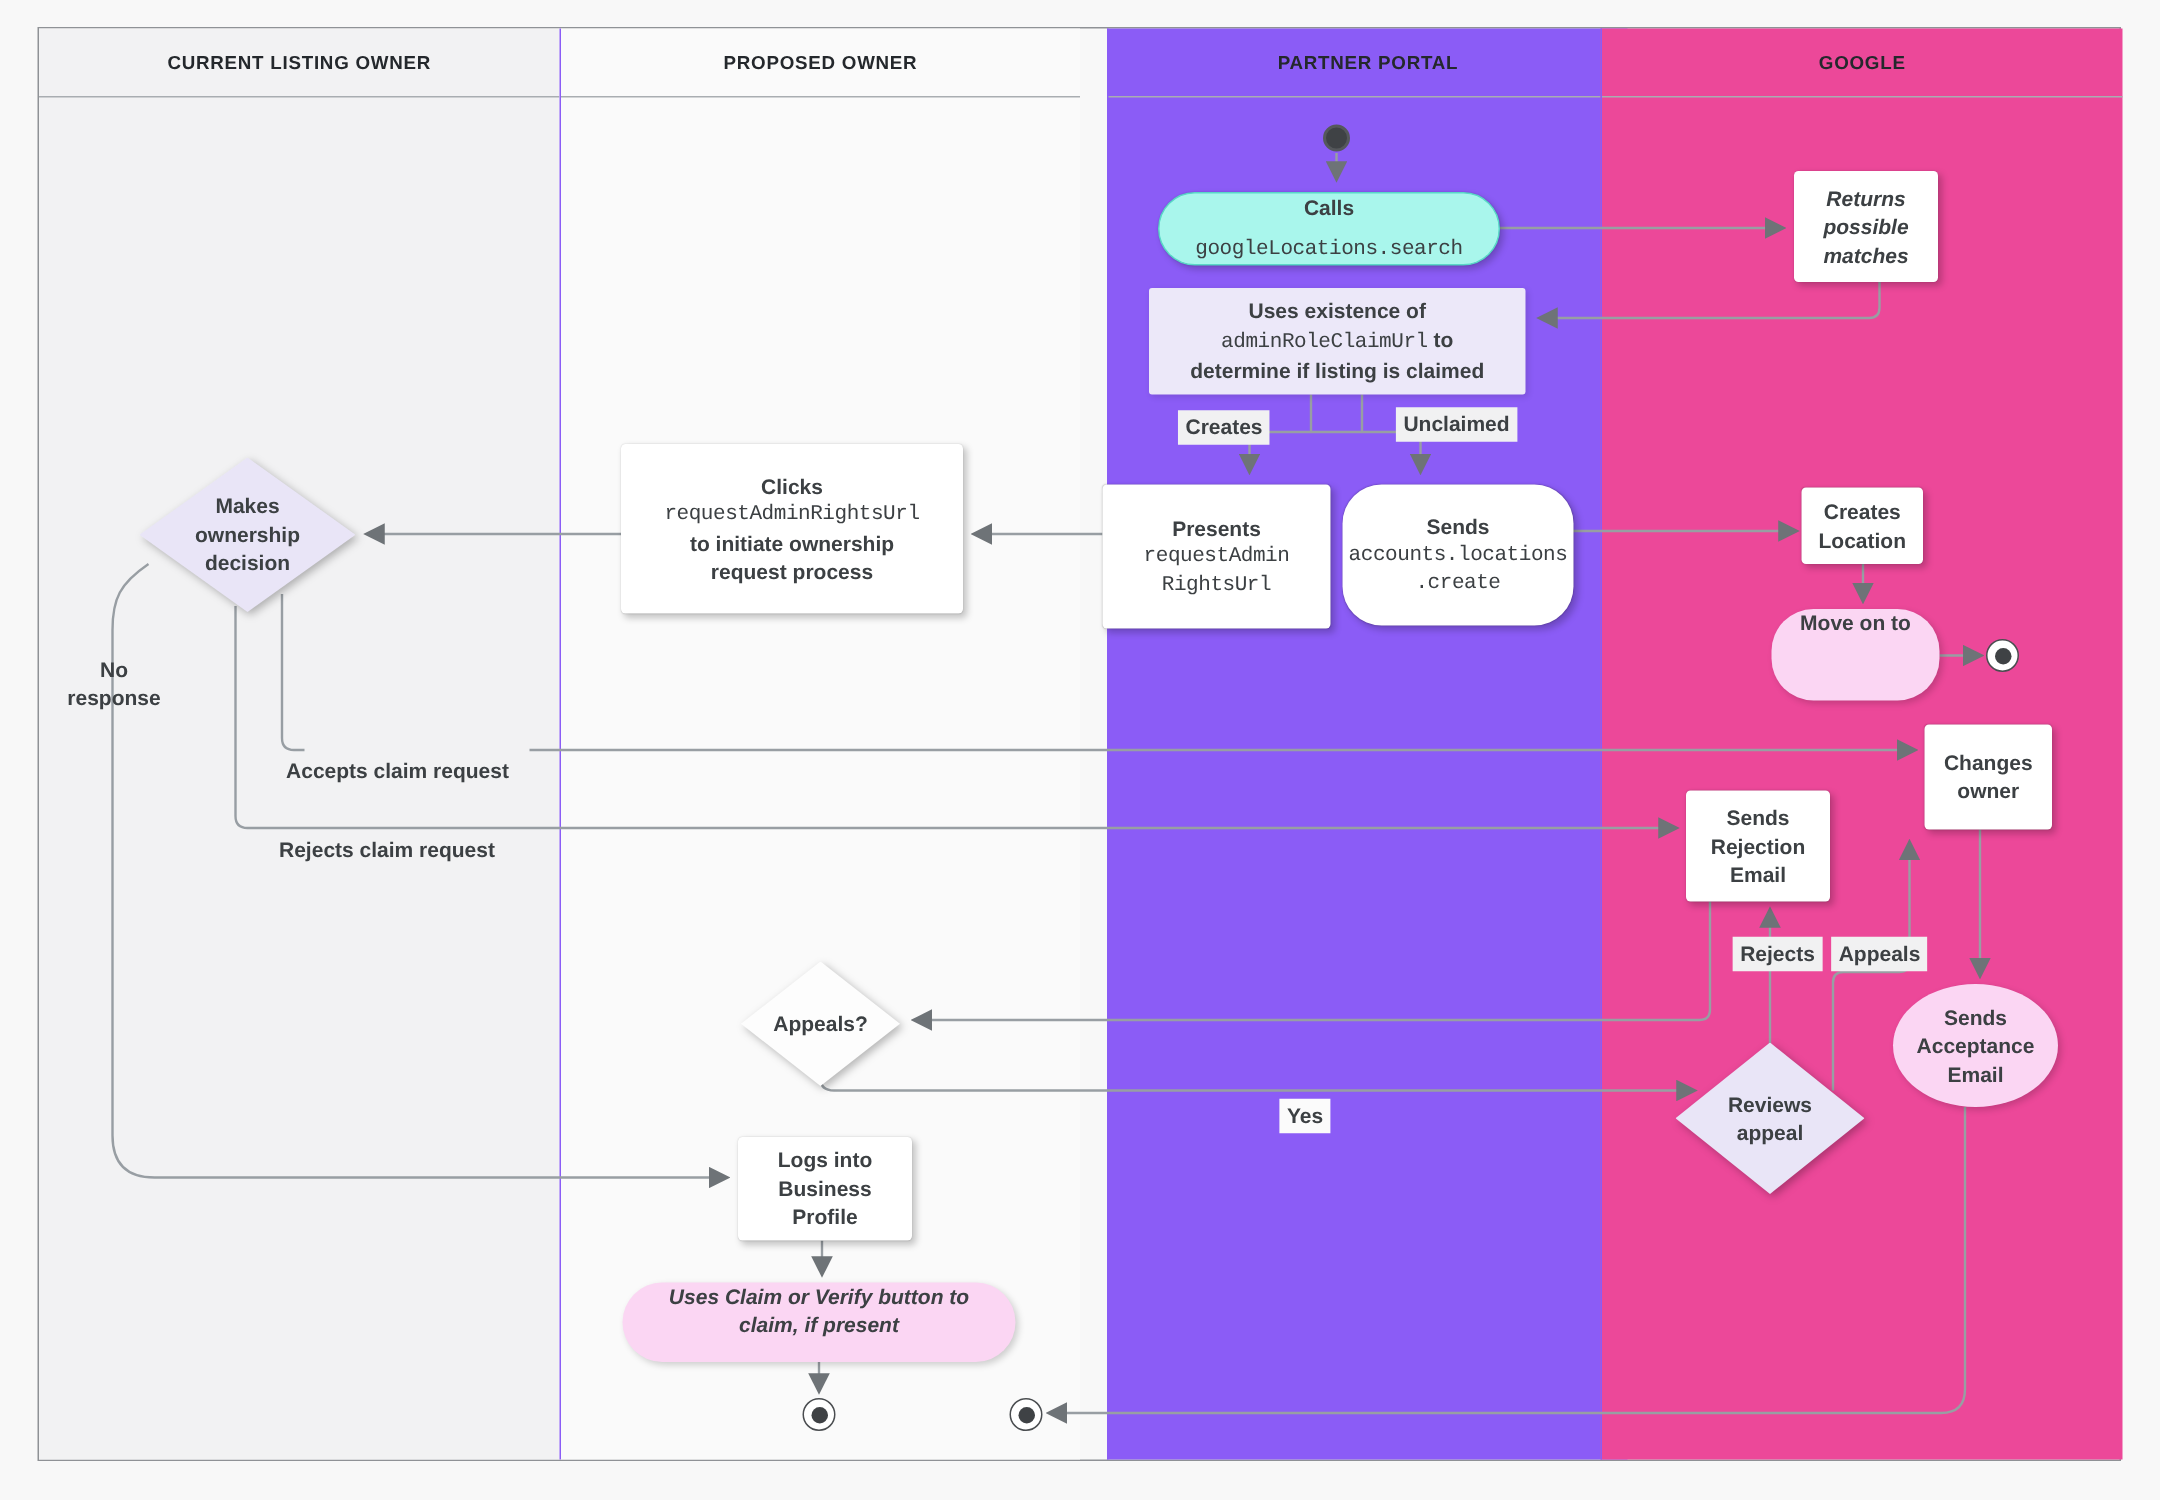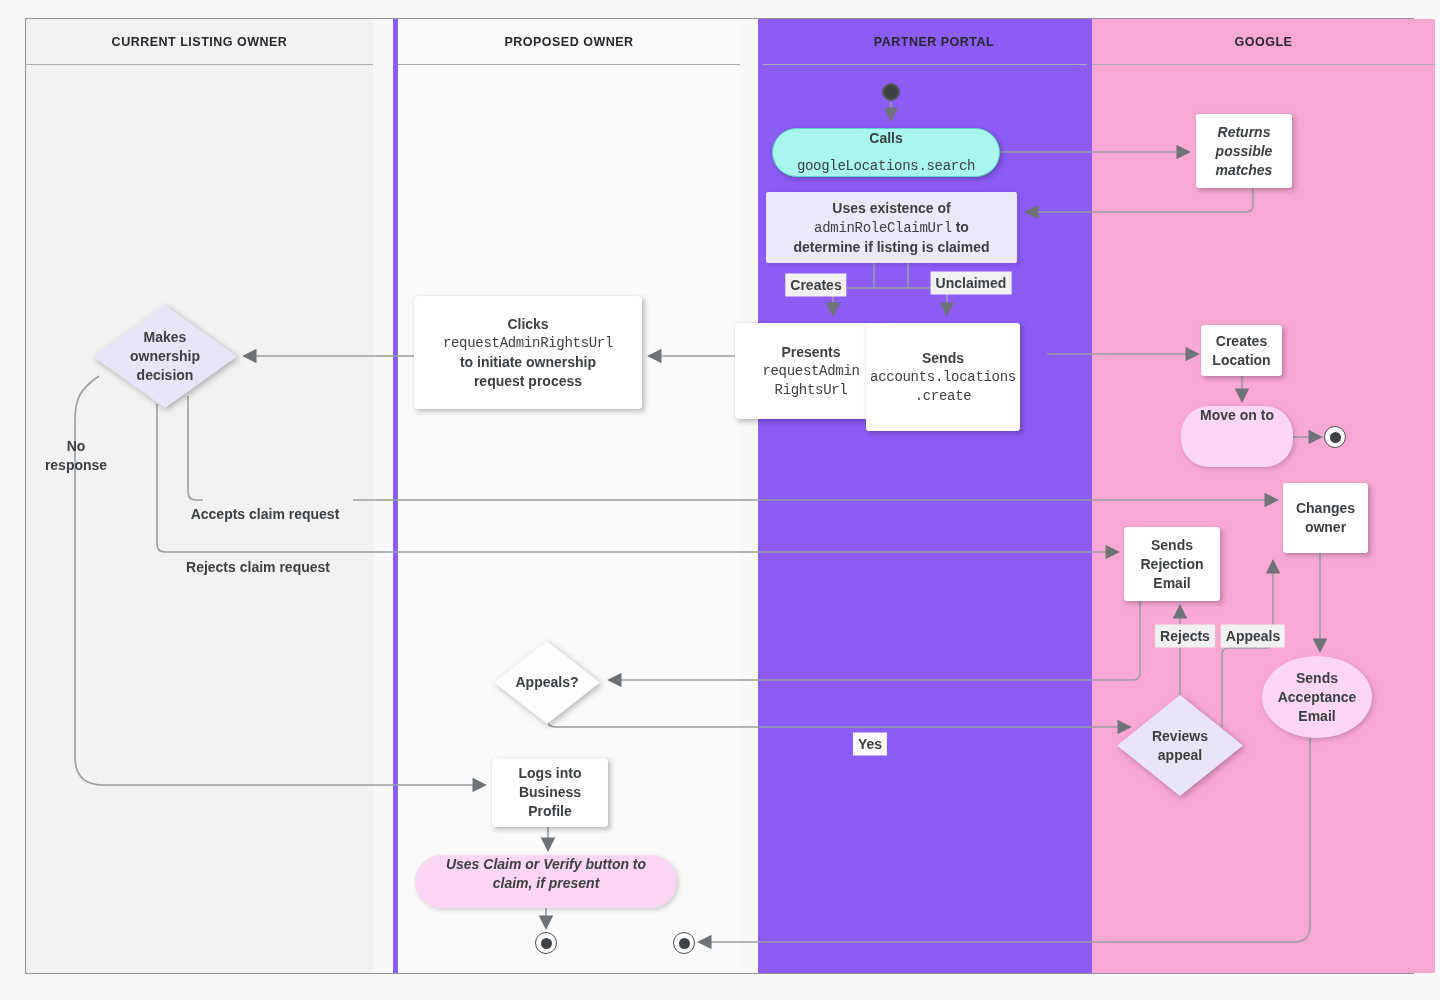--- a/index.html
+++ b/index.html
@@ -2,21 +2,21 @@
 <html><head>
 <meta charset="utf-8">
 <title>Diagram</title>
 <style>
   html,body{margin:0;padding:0;}
   body{width:1440px;height:1000px;background:#f8f8f8;position:relative;overflow:hidden;
        font-family:"Liberation Sans",sans-serif;}
   .frame{position:absolute;left:25px;top:18px;width:1389px;height:956px;
          border:1px solid #8f9296;box-sizing:border-box;z-index:0;}
   .lane{position:absolute;top:0;bottom:0;box-sizing:border-box;}
-  .lane+.lane{border-left:5px solid #8b5cf6;margin-left:20px;}
+  .lane+.lane{border-left:1px solid #8b5cf6;}
   .lane-head{position:absolute;left:0;right:0;top:0;height:45px;border-bottom:1px solid #a9adb1;
              display:flex;align-items:center;justify-content:center;
              font:700 12.5px "Liberation Sans",sans-serif;letter-spacing:.5px;color:#24282c;}
   svg.wires{position:absolute;left:0;top:0;z-index:1;}
   .node{position:absolute;z-index:2;background:#fff;border-radius:3px;
         box-shadow:2.5px 2.5px 5px rgba(0,0,0,.22),0 0 1px rgba(0,0,0,.2);
         display:flex;flex-direction:column;align-items:center;justify-content:center;
         text-align:center;font:700 14px/19px "Liberation Sans",sans-serif;color:#3c4043;
         box-sizing:border-box;}
   .mono{font:400 14px/19px "Liberation Mono",monospace;letter-spacing:-.3px;font-weight:400;}
@@ -48,21 +48,21 @@
 <div class="frame">
   <div class="lane" style="left:0;width:347px;background:#f2f2f3;">
     <div class="lane-head">CURRENT LISTING OWNER</div>
   </div>
   <div class="lane" style="left:347px;width:347px;background:#fafafa;">
     <div class="lane-head">PROPOSED OWNER</div>
   </div>
   <div class="lane" style="left:712px;width:347px;background:#8b5cf6;padding-left:44px;">
     <div class="lane-head">PARTNER PORTAL</div>
   </div>
-  <div class="lane" style="left:1041px;width:348px;background:#f9a8d4;">
+  <div class="lane" style="left:1041px;width:348px;background:#ec4899;">
     <div class="lane-head">GOOGLE</div>
   </div>
 </div>
 
 <svg class="wires" width="1440" height="1000" viewBox="0 0 1440 1000">
   <defs>
     <marker id="arr" viewBox="0 0 10 10" refX="8" refY="5" markerWidth="9" markerHeight="9" orient="auto-start-reverse">
       <path d="M0,0 L10,5 L0,10 z" fill="#6e7377"></path>
     </marker>
   </defs>
@@ -120,21 +120,21 @@
   <span class="tline"><span class="mono">adminRoleClaimUrl</span> <span>to</span></span>
   <span class="tline">determine if listing is claimed</span>
 </div>
 
 <div class="node" style="left:735px;top:323px;width:152px;height:96px;">
   <span class="tline">Presents</span>
   <span class="tline mono">requestAdmin</span>
   <span class="tline mono">RightsUrl</span>
 </div>
 
-<div class="node" style="left:866px;top:323px;width:154px;height:108px;">
+<div class="node" style="left:895px;top:323px;width:154px;height:94px;border-radius:26px;">
   <span class="tline">Sends</span>
   <span class="tline mono">accounts.locations</span>
   <span class="tline mono">.create</span>
 </div>
 
 <div class="node" style="left:1201px;top:325px;width:81px;height:51px;">
   <span>Creates Location</span>
 </div>
 
 <div class="node pill pink" style="left:1181px;top:406px;width:112px;height:61px;">

